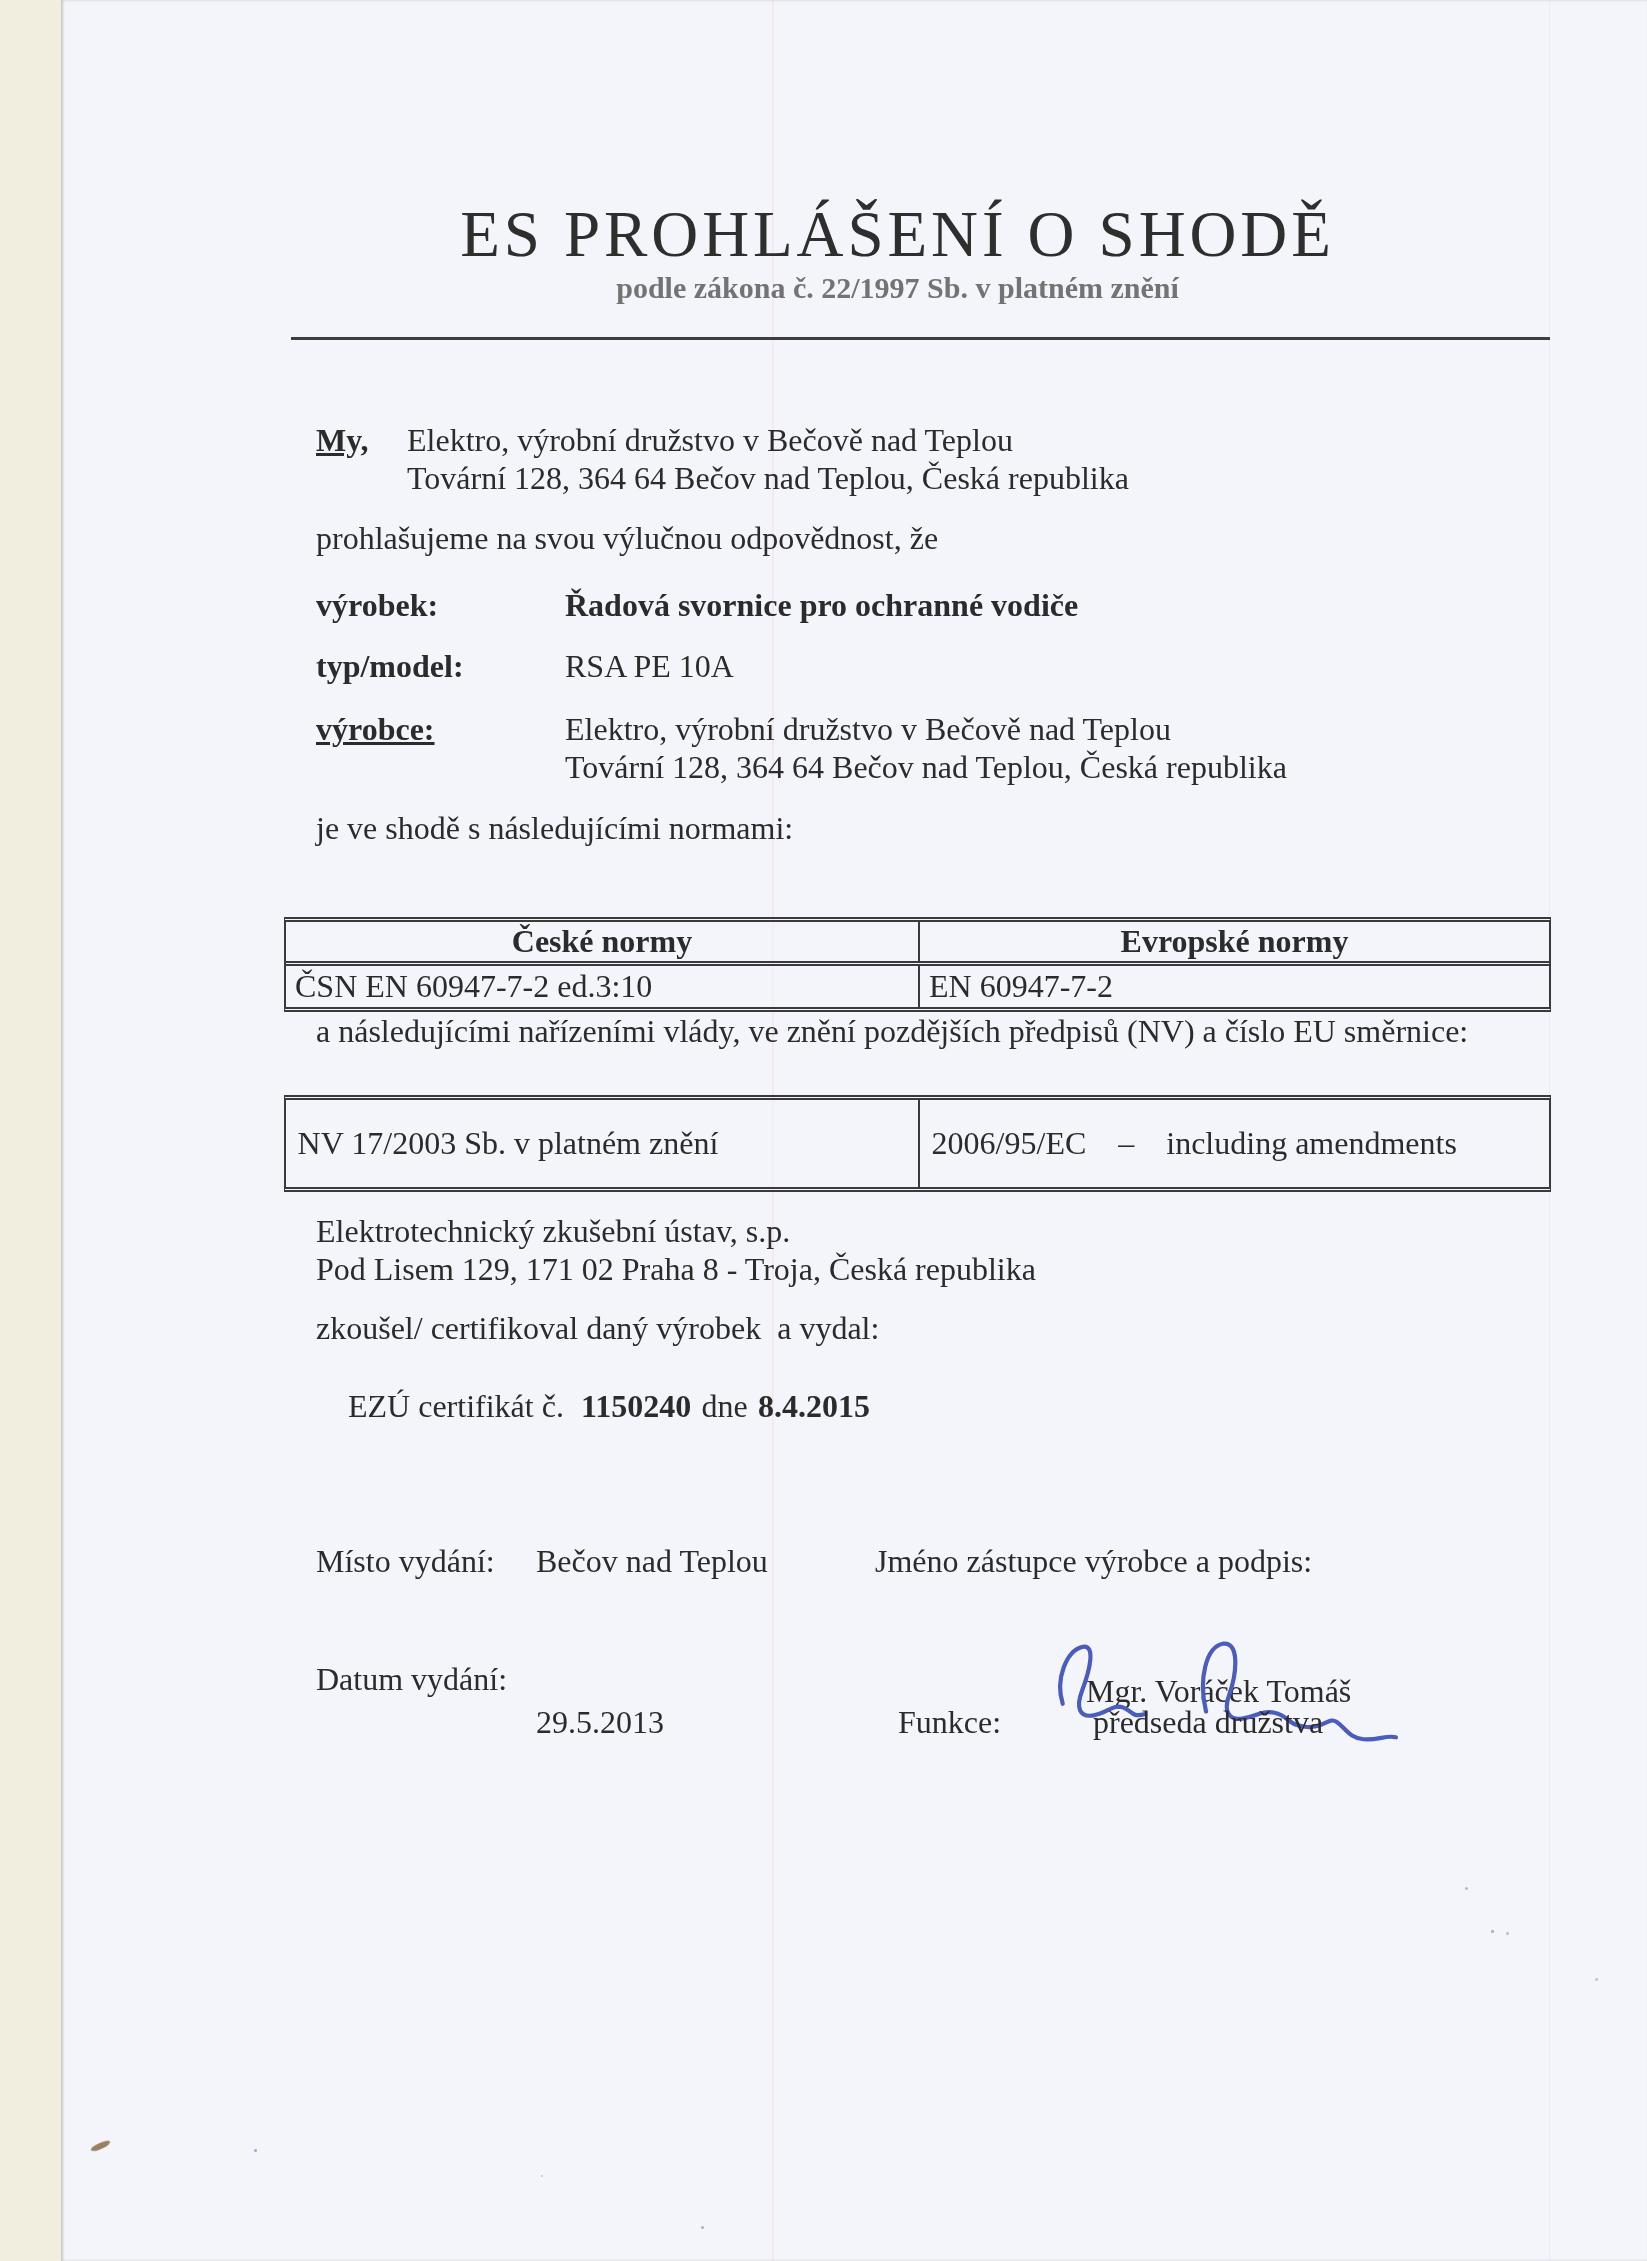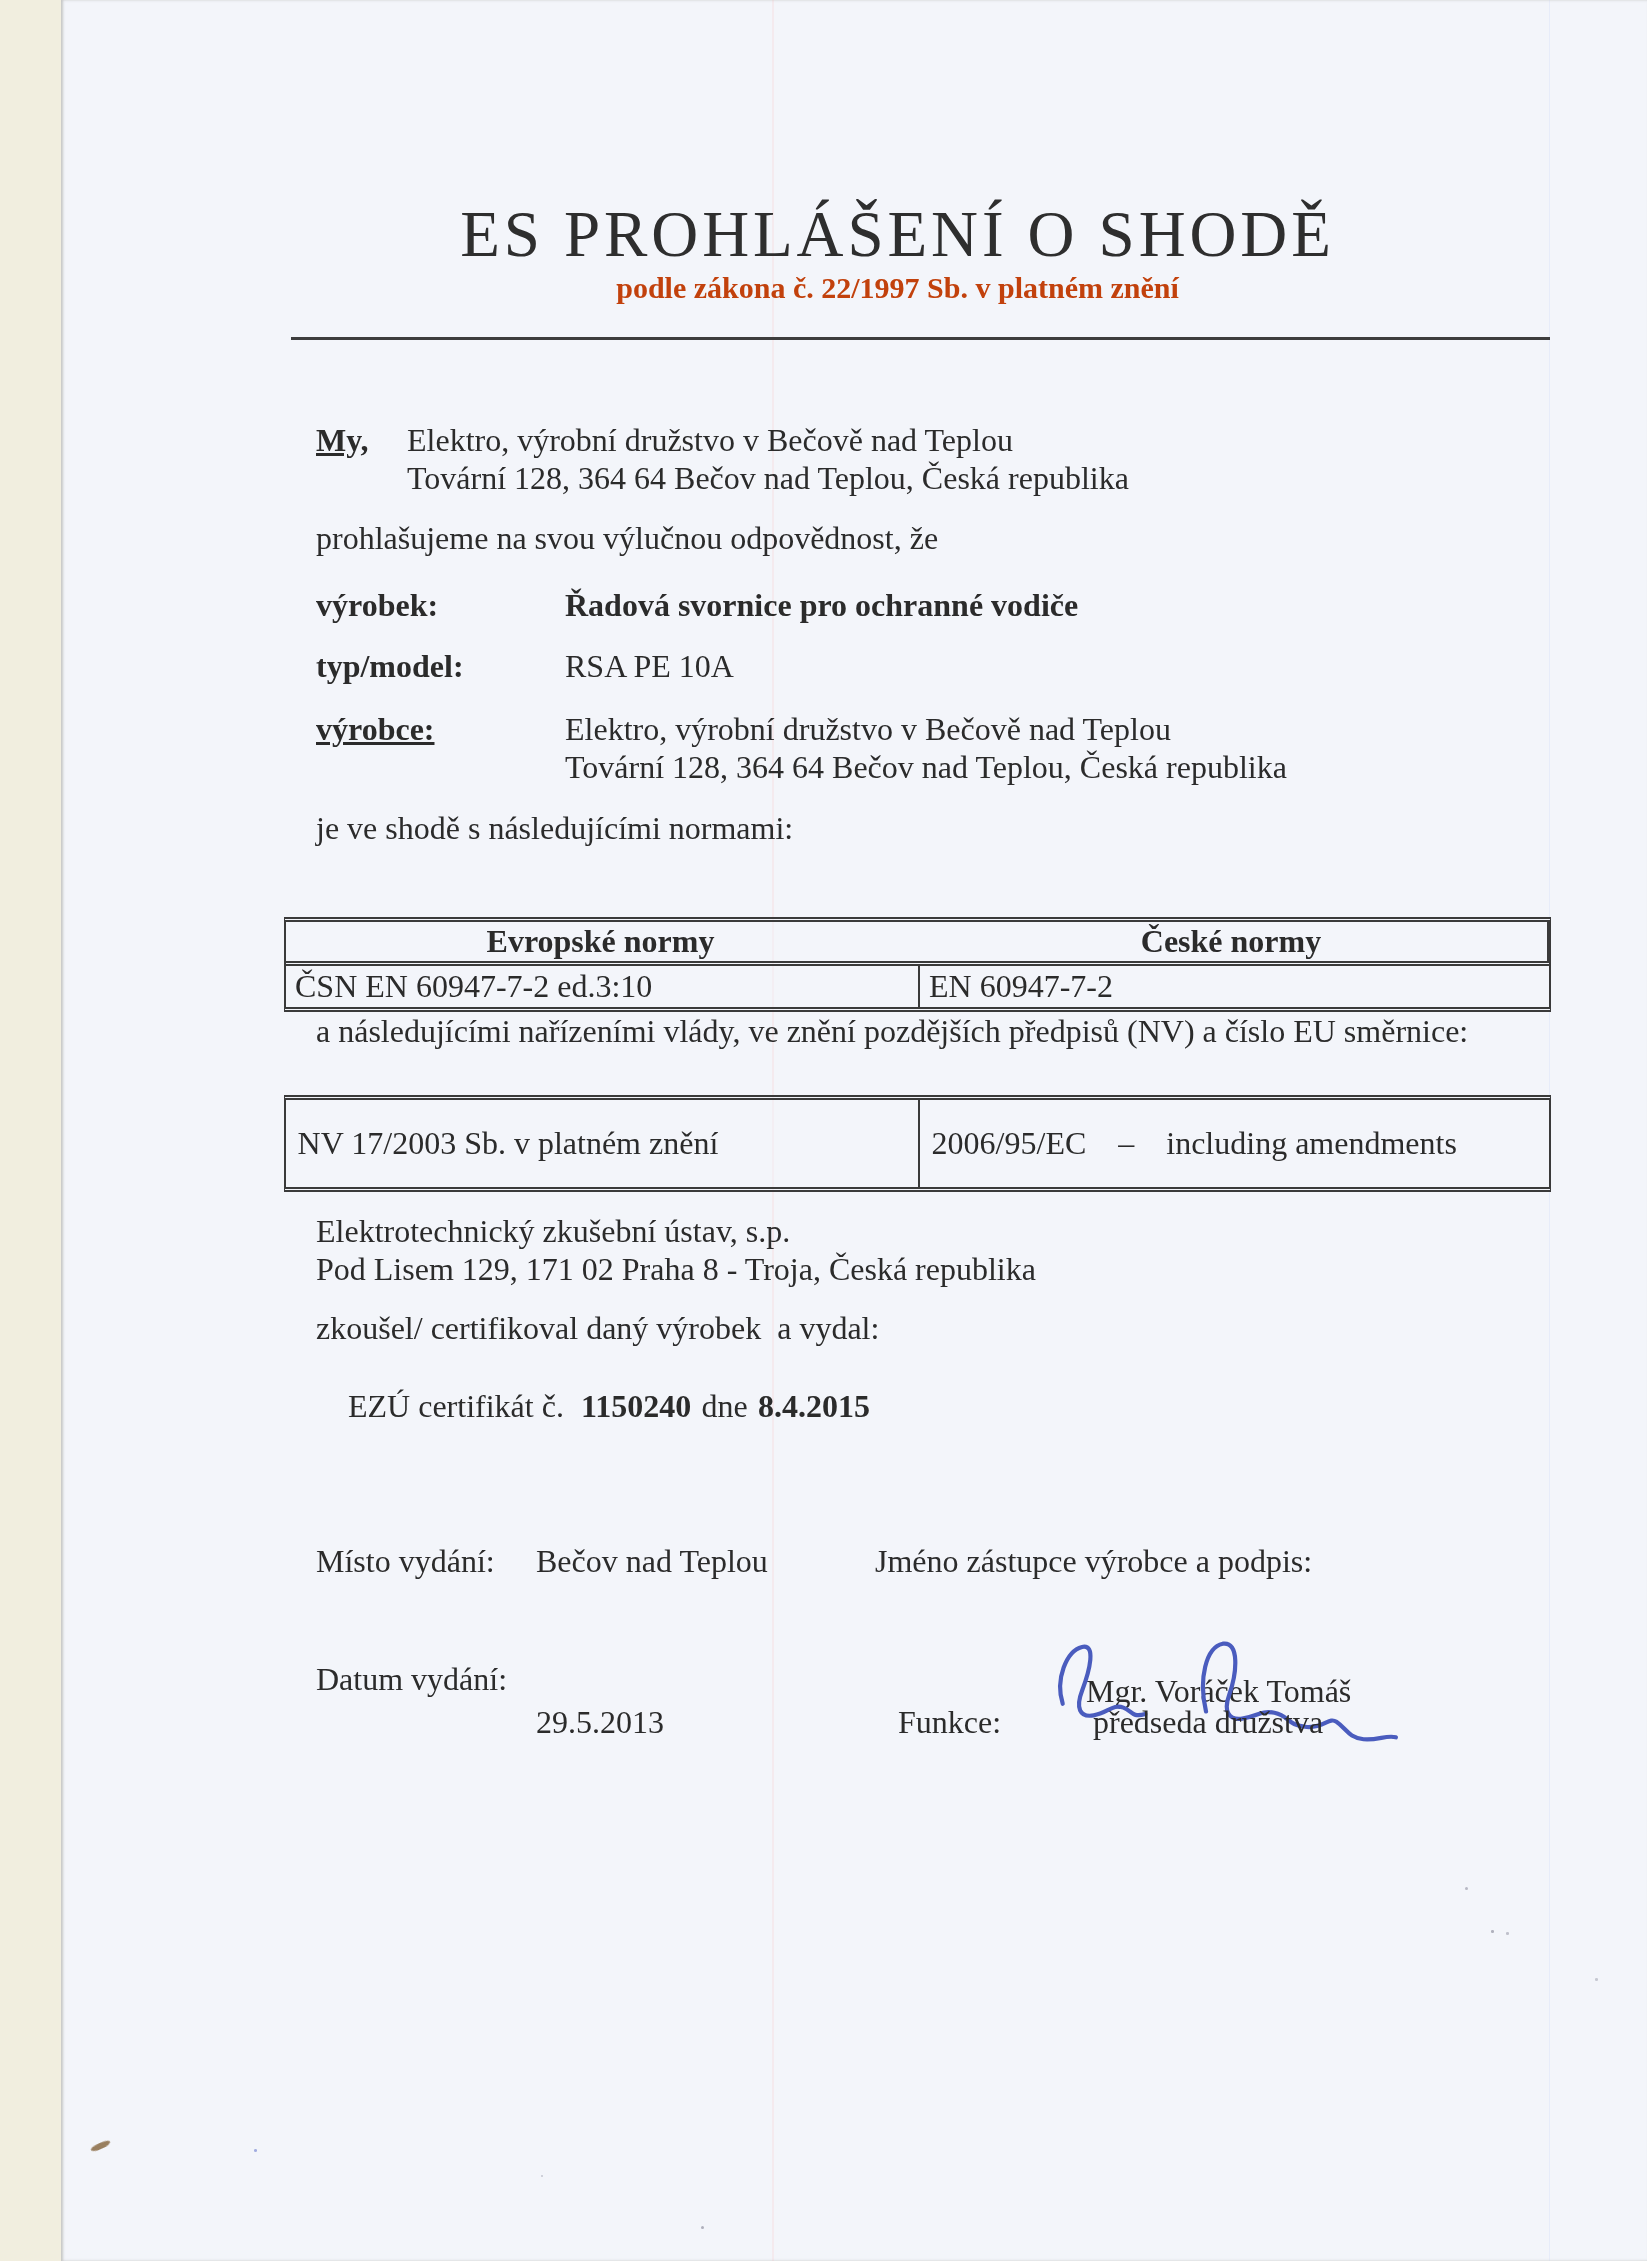--- a/index.html
+++ b/index.html
@@ -18,21 +18,21 @@
   .scanline.pink { left:772px; width:1.9px; background:rgba(255,170,170,.14); }
   .scanline.blue { left:1549px; width:1.3px; background:rgba(190,205,245,.22); }
 
   .line { position:absolute; font-size:32px; line-height:39px; white-space:pre; }
   .b { font-weight:bold; }
 
   #title-block { position:absolute; left:258px; width:1279px; text-align:center; }
   #doc-title { position:absolute; left:0; top:0; width:100%;
     font-size:65px; line-height:72px; letter-spacing:3.9px; font-weight:500; color:#2e2e2e; }
   #doc-subtitle { position:absolute; left:0; top:72px; width:100%;
-    font-size:30px; line-height:36px; font-weight:bold; color:#c2410c; }
+    font-size:30px; line-height:36px; font-weight:bold; color:#737373; }
   #head-rule { position:absolute; left:291px; top:337px; width:1259px; height:3.2px; background:#3d3d3d; }
 
   .tbl { position:absolute; left:284px; width:1267px; box-sizing:border-box;
     border-left:2.6px solid #3a3a3a; border-right:2.6px solid #3a3a3a;
     border-top:5.8px double #3a3a3a; border-bottom:5.8px double #3a3a3a;
     background:rgba(243,245,250,.4);
   }
   .trow { display:flex; }
   .hrow { border-bottom:5.8px double #3a3a3a; }
   .cell { box-sizing:border-box; font-size:32px; white-space:pre-wrap; }
@@ -80,22 +80,22 @@
   <div class="line" style="left:565px; top:647px;">RSA PE 10A</div>
 
   <div class="line b" style="left:316px; top:710px;text-decoration:underline;">výrobce:</div>
   <div class="line" style="left:565px; top:710px;">Elektro, výrobní družstvo v Bečově nad Teplou</div>
   <div class="line" style="left:565px; top:748px;">Tovární 128, 364 64 Bečov nad Teplou, Česká republika</div>
 
   <div class="line" style="left:316px; top:809px;">je ve shodě s následujícími normami:</div>
 
   <div class="tbl" style="top:917px;">
     <div class="trow hrow">
+      <div class="cell cA hcell">České normy</div>
       <div class="cell cB hcell">Evropské normy</div>
-      <div class="cell cA hcell">České normy</div>
     </div>
     <div class="trow">
       <div class="cell cA dcell">ČSN EN 60947-7-2 ed.3:10</div>
       <div class="cell cB dcell">EN 60947-7-2</div>
     </div>
   </div>
 
   <div class="line" style="left:316px; top:1012px;">a následujícími nařízeními vlády, ve znění pozdějších předpisů (NV) a číslo EU směrnice:</div>
 
   <div class="tbl tall" style="top:1095px;">

